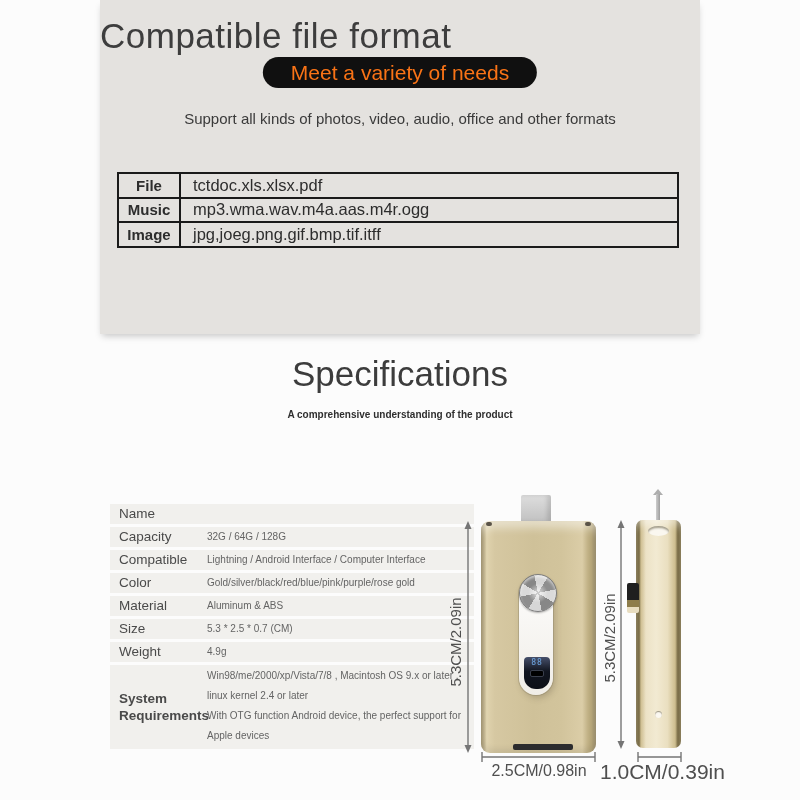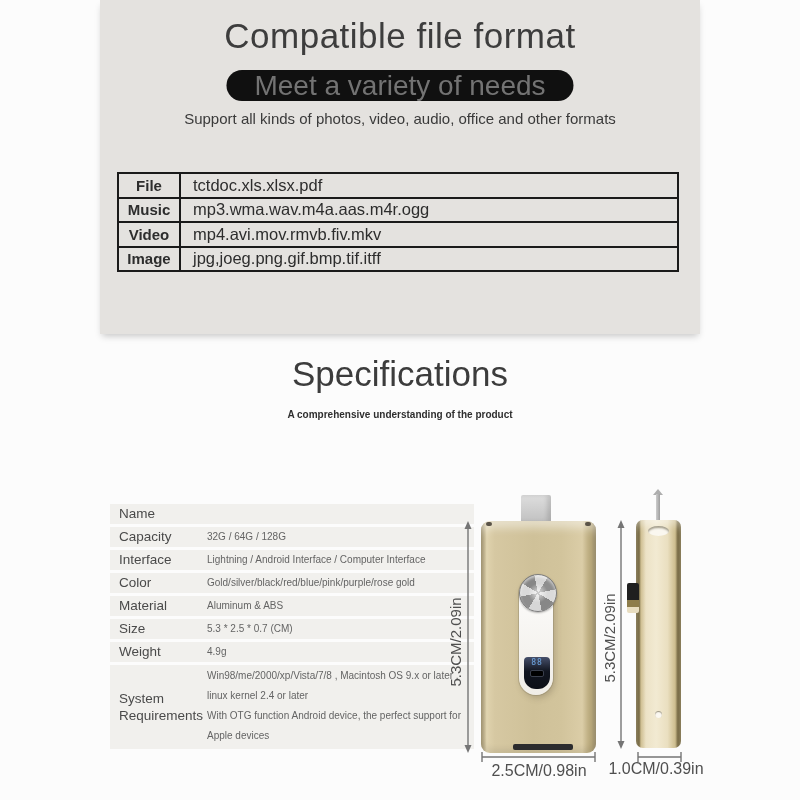--- a/index.html
+++ b/index.html
@@ -13,27 +13,27 @@
   }
 
   
   .top-panel {
     position:absolute; left:100px; top:0; width:600px; height:334px;
     background:#e4e2df;
     box-shadow:0 4px 7px -2px rgba(0,0,0,.22);
   }
   .fmt-title {
     position:absolute; top:16px; left:0; width:100%;
-    text-align:center; font-size:35px; font-weight:400;
+    font-size:35px; font-weight:400;
     color:#3d3d3d; letter-spacing:.5px;
   }
   .badge {
-    position:absolute; top:70px; left:50%; transform:translateX(-50%);
-    background:#101010; color:#737373;
-    font-size:28px; line-height:31px; padding:0 28px;
+    position:absolute; top:57px; left:50%; transform:translateX(-50%);
+    background:#101010; color:#f97316;
+    font-size:21px; line-height:31px; padding:0 28px;
     border-radius:16px; white-space:nowrap;
   }
   .fmt-subtitle {
     position:absolute; top:110px; left:0; width:100%;
     text-align:center; font-size:15px; color:#3a3a3a;
   }
   .fmt-table {
     position:absolute; left:17px; top:172px; width:562px;
     border-collapse:collapse; table-layout:fixed;padding-left:12px;
   }
@@ -57,21 +57,21 @@
   
   .spec-table { position:absolute; left:110px; top:504px; width:364px; }
   .spec-row {
     display:flex; background:#f1f0ed; margin-bottom:3px; min-height:20px;
   }
   .spec-label {
     width:97px; padding-left:9px; flex-shrink:0;
     font-size:13.5px; color:#4a4a4a; line-height:20px;
     align-self:center;
   }
-  .spec-row.tall .spec-label { line-height:17px; }
+  .spec-row.tall .spec-label { line-height:17px;font-weight:bold; }
   .spec-value {
     flex:1; font-size:10px; color:#646464; line-height:20px;
     padding-right:3px; white-space:nowrap; overflow:hidden;
     align-self:center;
   }
   .spec-row.tall { min-height:84px; }
   .spec-row.tall .spec-value { white-space:normal; overflow:visible; align-self:flex-start; padding-top:1px; }
 
   
   .diagram { position:absolute; left:440px; top:480px; width:340px; height:320px; }
@@ -174,44 +174,40 @@
     <tbody>
         <tr>
       <td class="fmt-label">File</td>
       <td class="fmt-value">tctdoc.xls.xlsx.pdf</td>
     </tr>
     <tr>
       <td class="fmt-label">Music</td>
       <td class="fmt-value">mp3.wma.wav.m4a.aas.m4r.ogg</td>
     </tr>
     <tr>
-      <td class="fmt-label">Video</td>
-      <td class="fmt-value">mp4.avi.mov.rmvb.fiv.mkv</td>
-    </tr>
-    <tr>
       <td class="fmt-label">Image</td>
       <td class="fmt-value">jpg,joeg.png.gif.bmp.tif.itff</td>
     </tr>
   </tbody>
     </table>
 </div>
 
 <div class="spec-title">Specifications</div>
 <div class="spec-subtitle">A comprehensive understanding of the product</div>
 
 <div class="spec-table">
   <div class="spec-row">
     <div class="spec-label">Name</div>
   </div>
   <div class="spec-row">
     <div class="spec-label">Capacity</div>
     <div class="spec-value">32G / 64G / 128G</div>
   </div>
   <div class="spec-row">
-    <div class="spec-label">Interface</div>
+    <div class="spec-label">Compatible</div>
     <div class="spec-value">Lightning / Android Interface / Computer Interface</div>
   </div>
   <div class="spec-row">
     <div class="spec-label">Color</div>
     <div class="spec-value">Gold/silver/black/red/blue/pink/purple/rose gold</div>
   </div>
   <div class="spec-row">
     <div class="spec-label">Material</div>
     <div class="spec-value">Aluminum &amp; ABS</div>
   </div>
@@ -270,14 +266,14 @@
     <g stroke="#757575" stroke-width="1.4">
       <line x1="198" y1="277" x2="241" y2="277"></line>
       <line x1="198" y1="272" x2="198" y2="282"></line>
       <line x1="241" y1="272" x2="241" y2="282"></line>
     </g>
   </svg>
 
   <div class="dim-label-v" style="left:-49px; top:153px;">5.3CM/2.09in</div>
   <div class="dim-label-v" style="left:105px; top:149px;">5.3CM/2.09in</div>
   <div class="dim-label-hz" style="left:42px; top:282px; width:114px; font-size:16px;">2.5CM/0.98in</div>
-  <div class="dim-label-hz" style="left:160px; top:280px; width:112px; font-size:16px;">1.0CM/0.39in</div>
+  <div class="dim-label-hz" style="left:160px; top:280px; width:112px; font-size:21px;">1.0CM/0.39in</div>
 </div>
 
 </body></html>

